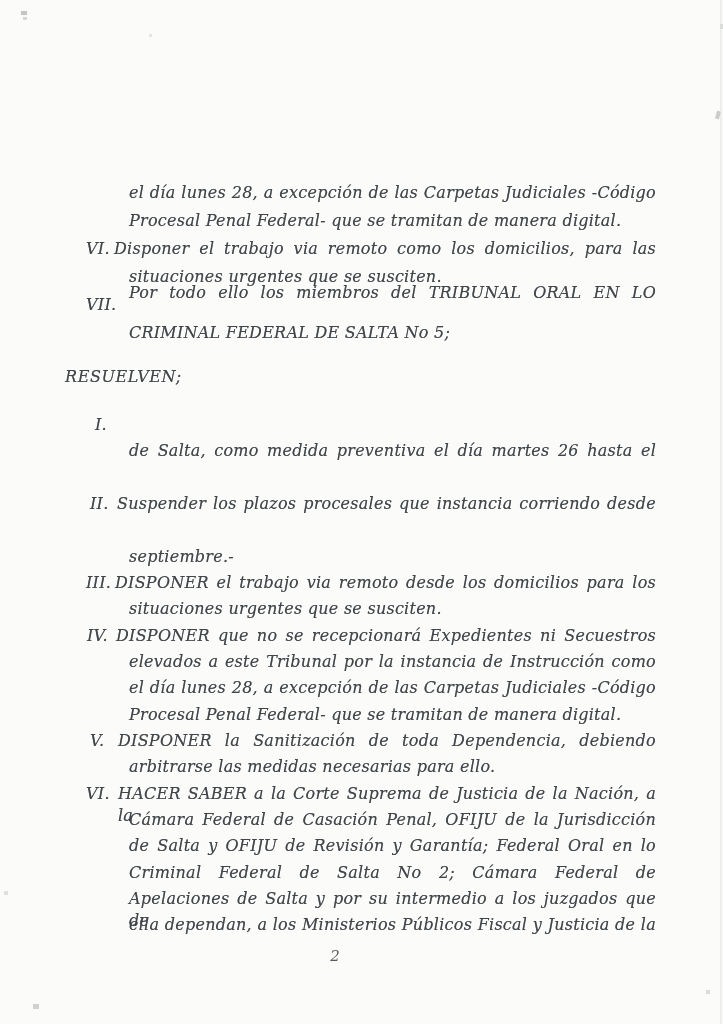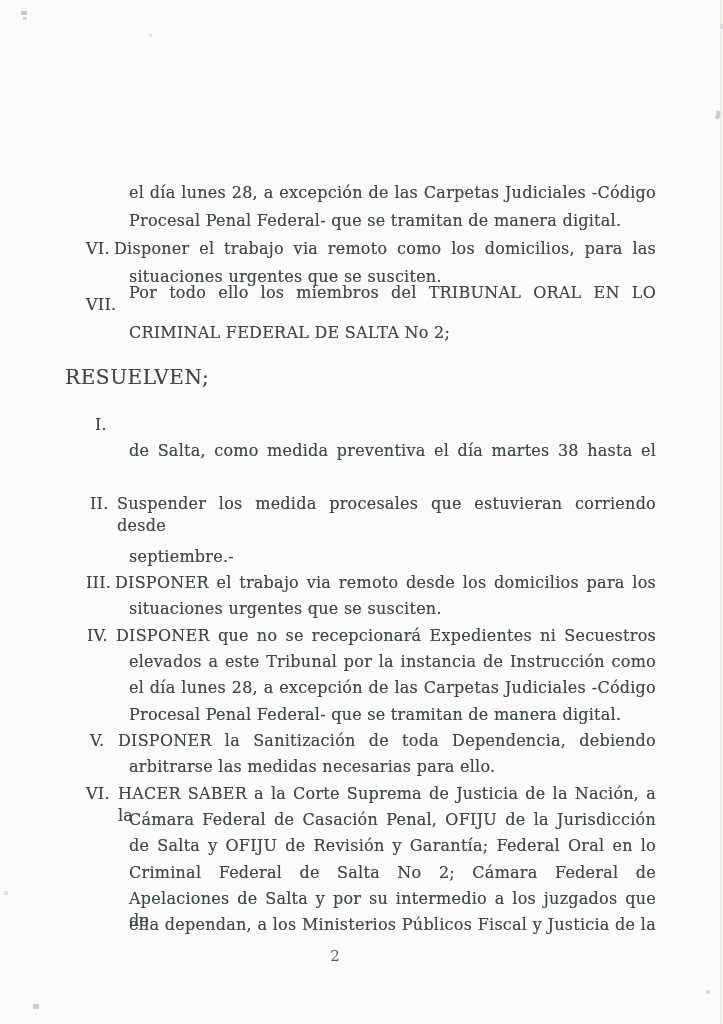--- a/index.html
+++ b/index.html
@@ -4,59 +4,60 @@
 <style>
   html,body{margin:0;padding:0;background:#e8e8e6;}
   .paper{
     position:relative;
     width:723px;height:1024px;
     margin:0 auto;
     background:#fbfbf9;
     overflow:hidden;
     font-family:"DejaVu Serif","Liberation Serif",serif;
     color:#41464b;
+    font-style:italic;
   }
   .tx,.mk{
     position:absolute;display:block;
     font-size:16px;line-height:22px;
     letter-spacing:0.25px;
     text-shadow:0 0 0.5px rgba(62,68,74,0.55);
     white-space:nowrap;
   }
   .tx{white-space:normal;}
   .j{text-align:justify;text-align-last:justify;}
   .l{text-align:left;}
-  .heading{position:absolute;display:block;font-size:20px;line-height:22px;letter-spacing:0.6px;text-shadow:0 0 0.5px rgba(62,68,74,0.55);}
+  .heading{position:absolute;display:block;font-size:16px;line-height:22px;letter-spacing:0.6px;text-shadow:0 0 0.5px rgba(62,68,74,0.55);}
   .pagenum{position:absolute;display:block;font-size:15px;line-height:20px;text-align:center;color:#565b60;}
   .artifact{position:absolute;background:#909294;}
   .edge{position:absolute;background:#dededa;}
 </style>
 </head>
 <body>
 
 <div class="paper">
 
   <span class="tx j" style="left:129px;top:182px;width:527px">el día lunes 28, a excepción de las Carpetas Judiciales -Código</span>
   <span class="tx l" style="left:129px;top:210px;width:527px">Procesal Penal Federal- que se tramitan de manera digital.</span>
 
   <span class="mk" style="left:86px;top:238px">VI.</span>
   <span class="tx j" style="left:114px;top:238px;width:542px">Disponer el trabajo via remoto como los domicilios, para las</span>
   <span class="tx l" style="left:129px;top:266px;width:527px">situaciones urgentes que se susciten.</span>
 
   <span class="mk" style="left:86px;top:294px">VII.</span>
   <span class="tx j" style="left:129px;top:282px;width:527px">Por todo ello los miembros del TRIBUNAL ORAL EN LO</span>
-  <span class="tx l" style="left:129px;top:322px;width:527px">CRIMINAL FEDERAL DE SALTA No 2;</span>
+  <span class="tx l" style="left:129px;top:322px;width:527px">CRIMINAL FEDERAL DE SALTA No 5;</span>
 
   <span class="heading" style="left:65px;top:366px">RESUELVEN;</span>
 
   <span class="mk" style="left:95px;top:414px">I.</span>
-  <span class="tx j" style="left:129px;top:440px;width:527px">de Salta, como medida preventiva el día martes 38  hasta el</span>
+  <span class="tx j" style="left:129px;top:440px;width:527px">de Salta, como medida preventiva el día martes 26  hasta el</span>
 
   <span class="mk" style="left:90px;top:493px">II.</span>
-  <span class="tx j" style="left:117px;top:493px;width:539px">Suspender los medida  procesales que estuvieran corriendo desde</span>
+  <span class="tx j" style="left:117px;top:493px;width:539px">Suspender los plazos  procesales que instancia corriendo desde</span>
   <span class="tx l" style="left:129px;top:546px;width:527px">septiembre.-</span>
 
   <span class="mk" style="left:86px;top:572px">III.</span>
   <span class="tx j" style="left:115px;top:572px;width:541px">DISPONER el trabajo via remoto desde los domicilios para los</span>
   <span class="tx l" style="left:129px;top:598px;width:527px">situaciones urgentes que se susciten.</span>
 
   <span class="mk" style="left:87px;top:625px">IV.</span>
   <span class="tx j" style="left:116px;top:625px;width:540px">DISPONER que no se recepcionará Expedientes ni Secuestros</span>
   <span class="tx j" style="left:129px;top:651px;width:527px">elevados a este Tribunal por la instancia de Instrucción como</span>
   <span class="tx j" style="left:129px;top:677px;width:527px">el día lunes 28, a excepción de las Carpetas Judiciales -Código</span>

